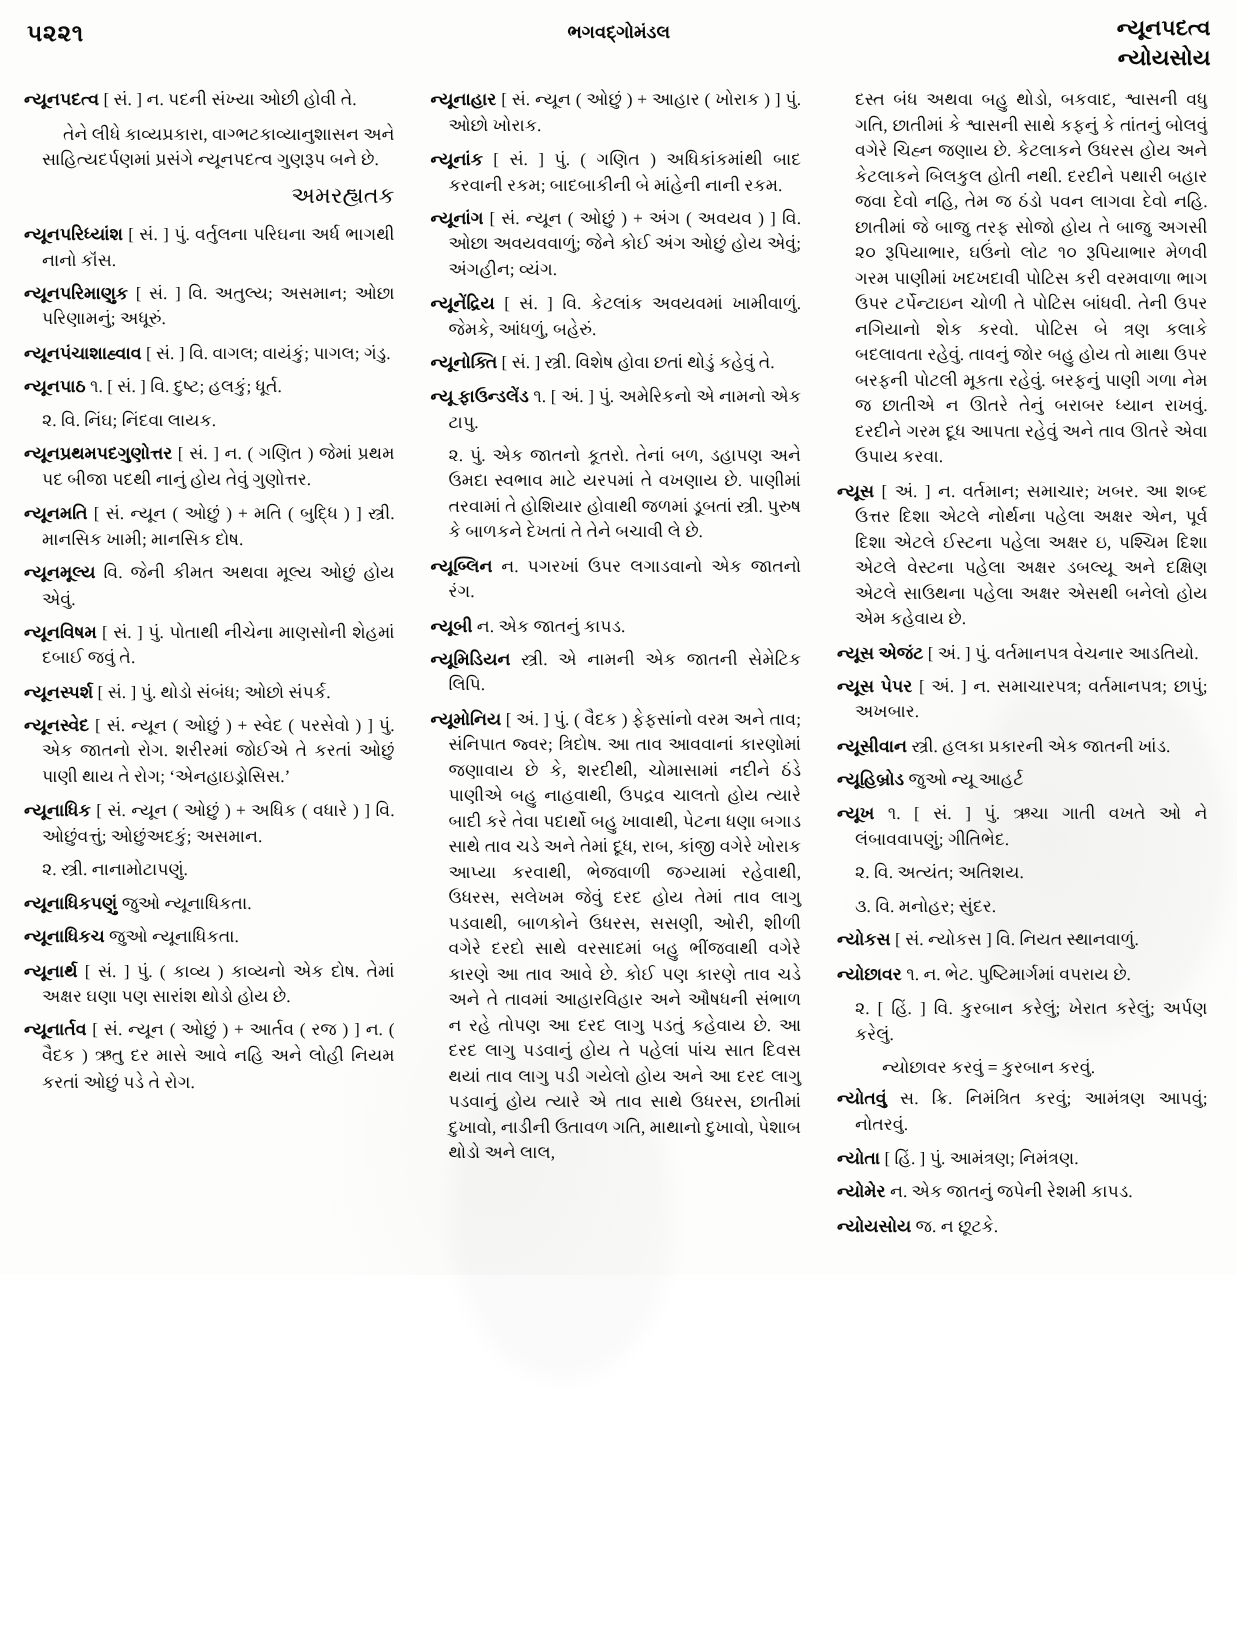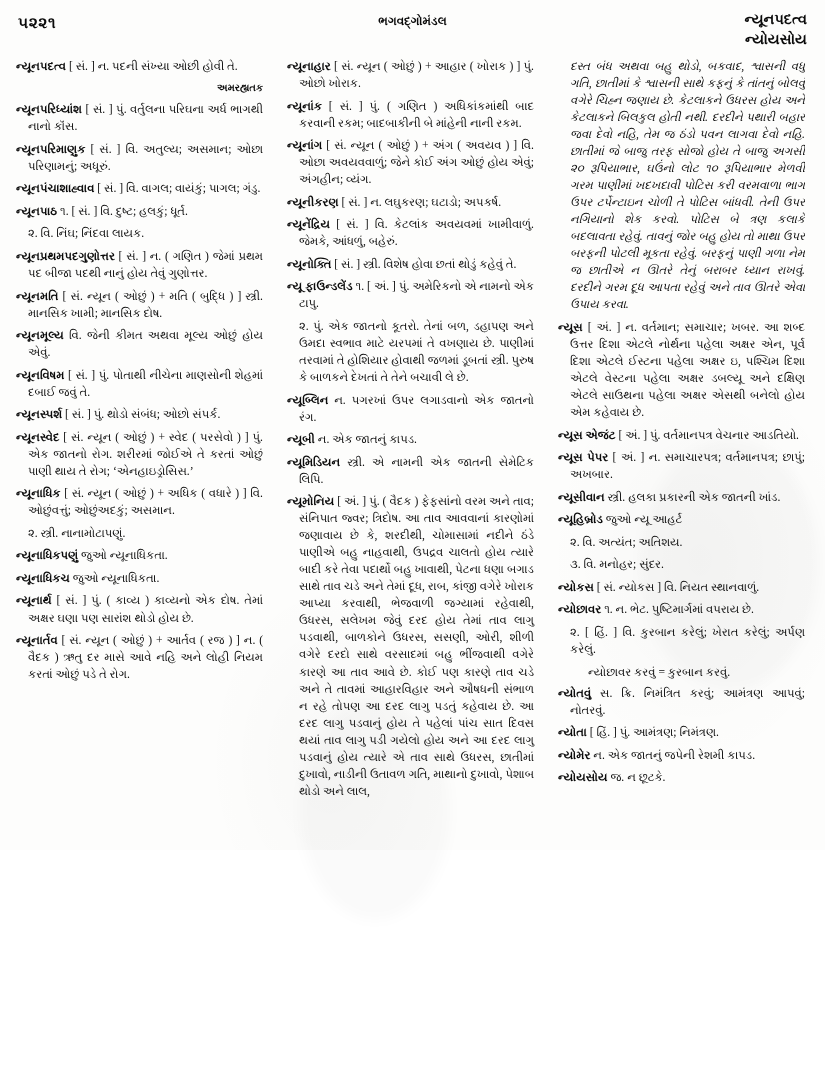--- a/index.html
+++ b/index.html
@@ -99,35 +99,34 @@
   }
   .note {
     display: block;
     text-indent: 14px;
     padding-left: 12px;
     margin: 3px 0 5px 0;
   }
   .cite {
     display: block;
     text-align: right;
-    font-weight: bold;
-    font-size: 10px;
+    font-weight: normal;
+    font-size: 15px;
     margin: 1px 0 6px 0;
   }
   .runon {
     display: block;
     text-indent: 18px;
     padding-left: 12px;
     margin: 3px 0 4px 0;
   }
   .para {
     margin: 0 0 5.5px 0;
     padding-left: 12px;
     text-indent: 0;
-    font-style: italic;
   }
 
   
   .scan-blob {
     position: absolute;
     border-radius: 50%;
     pointer-events: none;
     background: rgba(0,0,0,0.018);
     filter: blur(6px);
   }
@@ -145,20 +144,21 @@
     <div class="rh-title">ભગવદ્ગોમંડલ</div>
     <div class="rh-guides">
       <span>ન્યૂનપદત્વ</span>
       <span>ન્યોયસોય</span>
     </div>
   </div>
 
   <div class="columns">
     <div class="col col-1">
         <div class="entry"><span class="hw">ન્યૂનપદત્વ</span><span> [ સં. ]  ન.  પદની સંખ્યા ઓછી હોવી તે.</span></div>
+        <div class="note">તેને લીધે કાવ્યપ્રકારા, વાગ્ભટકાવ્યાનુશાસન અને સાહિત્યદર્પણમાં પ્રસંગે ન્યૂનપદત્વ ગુણરૂપ બને છે.</div>
         <div class="cite">અમરહ્યતક</div>
         <div class="entry"><span class="hw">ન્યૂનપરિધ્યાંશ</span><span> [ સં. ]  પું.  વર્તુલના પરિઘના અર્ધ ભાગથી નાનો કૉંસ.</span></div>
         <div class="entry"><span class="hw">ન્યૂનપરિમાણુક</span><span> [ સં. ]  વિ.  અતુલ્ય; અસમાન; ઓછા પરિણામનું; અધૂરું.</span></div>
         <div class="entry"><span class="hw">ન્યૂનપંચાશાહ્વાવ</span><span> [ સં. ]  વિ.  વાગલ; વાયંકું; પાગલ; ગંડુ.</span></div>
         <div class="entry"><span class="hw">ન્યૂનપાઠ</span><span> ૧. [ સં. ]  વિ.  દુષ્ટ; હલકું; ધૂર્ત.</span></div>
         <div class="entry cont">૨. વિ. નિંઘ; નિંદવા લાયક.</div>
         <div class="entry"><span class="hw">ન્યૂનપ્રથમપદગુણોત્તર</span><span> [ સં. ]  ન. ( ગણિત ) જેમાં પ્રથમ પદ બીજા પદથી નાનું હોય તેવું ગુણોત્તર.</span></div>
         <div class="entry"><span class="hw">ન્યૂનમતિ</span><span> [ સં. ન્યૂન ( ઓછું ) + મતિ ( બુદ્ધિ ) ] સ્ત્રી. માનસિક ખામી; માનસિક દોષ.</span></div>
         <div class="entry"><span class="hw">ન્યૂનમૂલ્ય</span><span> વિ. જેની કીમત અથવા મૂલ્ય ઓછું હોય એવું.</span></div>
         <div class="entry"><span class="hw">ન્યૂનવિષમ</span><span> [ સં. ]  પું.  પોતાથી નીચેના માણસોની શેહમાં દબાઈ જવું તે.</span></div>
@@ -168,37 +168,37 @@
         <div class="entry cont">૨. સ્ત્રી. નાનામોટાપણું.</div>
         <div class="entry"><span class="hw">ન્યૂનાધિકપણું</span><span> જુઓ ન્યૂનાધિકતા.</span></div>
         <div class="entry"><span class="hw">ન્યૂનાધિકચ</span><span> જુઓ ન્યૂનાધિકતા.</span></div>
         <div class="entry"><span class="hw">ન્યૂનાર્થ</span><span> [ સં. ]  પું.  ( કાવ્ય ) કાવ્યનો એક દોષ. તેમાં અક્ષર ઘણા પણ સારાંશ થોડો હોય છે.</span></div>
         <div class="entry"><span class="hw">ન્યૂનાર્તવ</span><span> [ સં. ન્યૂન ( ઓછું ) + આર્તવ ( રજ ) ]  ન. ( વૈદક ) ઋતુ દર માસે આવે નહિ અને લોહી નિયમ કરતાં ઓછું પડે તે રોગ.</span></div>
       </div>
     <div class="col col-2">
         <div class="entry"><span class="hw">ન્યૂનાહાર</span><span> [ સં. ન્યૂન ( ઓછું ) + આહાર ( ખોરાક ) ]  પું.  ઓછો ખોરાક.</span></div>
         <div class="entry"><span class="hw">ન્યૂનાંક</span><span> [ સં. ]  પું.  ( ગણિત ) અધિકાંકમાંથી બાદ કરવાની રકમ; બાદબાકીની બે માંહેની નાની રકમ.</span></div>
         <div class="entry"><span class="hw">ન્યૂનાંગ</span><span> [ સં. ન્યૂન ( ઓછું ) + અંગ ( અવયવ ) ]  વિ.  ઓછા અવયવવાળું; જેને કોઈ અંગ ઓછું હોય એવું; અંગહીન; વ્યંગ.</span></div>
-        <div class="entry"><span class="hw">ન્યૂનીકરણ</span><span> [ સં. ]  ન.  લઘુકરણ; ઘટાડો; અપકર્ષ.</span></div>
         <div class="entry"><span class="hw">ન્યૂનેંદ્રિય</span><span> [ સં. ]  વિ.  કેટલાંક અવયવમાં ખામીવાળું. જેમકે, આંધળું, બહેરું.</span></div>
         <div class="entry"><span class="hw">ન્યૂનોક્તિ</span><span> [ સં. ]  સ્ત્રી. વિશેષ હોવા છતાં થોડું કહેવું તે.</span></div>
         <div class="entry"><span class="hw">ન્યૂ ફાઉન્ડલેંડ</span><span> ૧. [ અં. ]  પું.  અમેરિકનો એ નામનો એક ટાપુ.</span></div>
         <div class="entry cont">૨. પું. એક જાતનો કૂતરો. તેનાં બળ, ડહાપણ અને ઉમદા સ્વભાવ માટે યરપમાં તે વખણાય છે. પાણીમાં તરવામાં તે હોશિયાર હોવાથી જળમાં ડૂબતાં સ્ત્રી. પુરુષ કે બાળકને દેખતાં તે તેને બચાવી લે છે.</div>
         <div class="entry"><span class="hw">ન્યૂબ્લિન</span><span> ન. પગરખાં ઉપર લગાડવાનો એક જાતનો રંગ.</span></div>
         <div class="entry"><span class="hw">ન્યૂબી</span><span> ન. એક જાતનું કાપડ.</span></div>
         <div class="entry"><span class="hw">ન્યૂમિડિયન</span><span> સ્ત્રી. એ નામની એક જાતની સેમેટિક લિપિ.</span></div>
         <div class="entry"><span class="hw">ન્યૂમોનિય</span><span> [ અં. ]  પું.  ( વૈદક ) ફેફસાંનો વરમ અને તાવ; સંનિપાત જ્વર; ત્રિદોષ. આ તાવ આવવાનાં કારણોમાં જણાવાય છે કે, શરદીથી, ચોમાસામાં નદીને ઠંડે પાણીએ બહુ નાહવાથી, ઉપદ્રવ ચાલતો હોય ત્યારે બાદી કરે તેવા પદાર્થો બહુ ખાવાથી, પેટના ધણા બગાડ સાથે તાવ ચડે અને તેમાં દૂધ, રાબ, કાંજી વગેરે ખોરાક આપ્યા કરવાથી, ભેજવાળી જગ્યામાં રહેવાથી, ઉધરસ, સલેખમ જેવું દરદ હોય તેમાં તાવ લાગુ પડવાથી, બાળકોને ઉધરસ, સસણી, ઓરી, શીળી વગેરે દરદો સાથે વરસાદમાં બહુ ભીંજવાથી વગેરે કારણે આ તાવ આવે છે. કોઈ પણ કારણે તાવ ચડે અને તે તાવમાં આહારવિહાર અને ઔષધની સંભાળ ન રહે તોપણ આ દરદ લાગુ પડતું કહેવાય છે. આ દરદ લાગુ પડવાનું હોય તે પહેલાં પાંચ સાત દિવસ થયાં તાવ લાગુ પડી ગયેલો હોય અને આ દરદ લાગુ પડવાનું હોય ત્યારે એ તાવ સાથે ઉધરસ, છાતીમાં દુખાવો, નાડીની ઉતાવળ ગતિ, માથાનો દુખાવો, પેશાબ થોડો અને લાલ,</span></div>
       </div>
     <div class="col col-3">
         <div class="para">દસ્ત બંધ અથવા બહુ થોડો, બકવાદ, શ્વાસની વધુ ગતિ, છાતીમાં કે શ્વાસની સાથે કફનું કે તાંતનું બોલવું વગેરે ચિહ્ન જણાય છે. કેટલાકને ઉધરસ હોય અને કેટલાકને બિલકુલ હોતી નથી. દરદીને પથારી બહાર જવા દેવો નહિ, તેમ જ ઠંડો પવન લાગવા દેવો નહિ. છાતીમાં જે બાજુ તરફ સોજો હોય તે બાજુ અગસી ૨૦ રૂપિયાભાર, ઘઉંનો લોટ ૧૦ રૂપિયાભાર મેળવી ગરમ પાણીમાં ખદખદાવી પોટિસ કરી વરમવાળા ભાગ ઉપર ટર્પેન્ટાઇન ચોળી તે પોટિસ બાંધવી. તેની ઉપર નગિયાનો શેક કરવો. પોટિસ બે ત્રણ કલાકે બદલાવતા રહેવું. તાવનું જોર બહુ હોય તો માથા ઉપર બરફની પોટલી મૂકતા રહેવું. બરફનું પાણી ગળા નેમ જ છાતીએ ન ઊતરે તેનું બરાબર ધ્યાન રાખવું. દરદીને ગરમ દૂધ આપતા રહેવું અને તાવ ઊતરે એવા ઉપાય કરવા.</div>
         <div class="entry"><span class="hw">ન્યૂસ</span><span> [ અં. ]  ન. વર્તમાન;  સમાચાર;  ખબર. આ શબ્દ ઉત્તર દિશા એટલે નોર્થના પહેલા અક્ષર એન, પૂર્વ દિશા એટલે ઈસ્ટના પહેલા અક્ષર ઇ, પશ્ચિમ દિશા એટલે વેસ્ટના પહેલા અક્ષર ડબલ્યૂ અને દક્ષિણ એટલે સાઉથના પહેલા અક્ષર એસથી બનેલો હોય એમ કહેવાય છે.</span></div>
         <div class="entry"><span class="hw">ન્યૂસ એજંટ</span><span> [ અં. ]  પું.  વર્તમાનપત્ર વેચનાર આડતિયો.</span></div>
         <div class="entry"><span class="hw">ન્યૂસ પેપર</span><span> [ અં. ]  ન. સમાચારપત્ર; વર્તમાનપત્ર; છાપું; અખબાર.</span></div>
         <div class="entry"><span class="hw">ન્યૂસીવાન</span><span> સ્ત્રી. હલકા પ્રકારની  એક  જાતની ખાંડ.</span></div>
         <div class="entry"><span class="hw">ન્યૂહિબ્રોડ</span><span> જુઓ ન્યૂ આહર્ટ</span></div>
+        <div class="entry"><span class="hw">ન્યૂખ</span><span> ૧. [ સં. ]  પું.  ઋચા ગાતી વખતે ઓ ને લંબાવવાપણું; ગીતિભેદ.</span></div>
         <div class="entry cont">૨. વિ. અત્યંત; અતિશય.</div>
         <div class="entry cont">૩. વિ. મનોહર; સુંદર.</div>
         <div class="entry"><span class="hw">ન્યોકસ</span><span> [ સં. ન્યોકસ ]  વિ. નિયત સ્થાનવાળું.</span></div>
         <div class="entry"><span class="hw">ન્યોછાવર</span><span> ૧. ન. ભેટ. પુષ્ટિમાર્ગમાં વપરાય છે.</span></div>
         <div class="entry cont">૨. [ હિં. ] વિ. કુરબાન કરેલું; ખેરાત કરેલું; અર્પણ કરેલું.</div>
         <div class="runon">ન્યોછાવર કરવું = કુરબાન કરવું.</div>
         <div class="entry"><span class="hw">ન્યોતવું</span><span> સ. ક્રિ. નિમંત્રિત કરવું;  આમંત્રણ આપવું; નોતરવું.</span></div>
         <div class="entry"><span class="hw">ન્યોતા</span><span> [ હિં. ]  પું.  આમંત્રણ; નિમંત્રણ.</span></div>
         <div class="entry"><span class="hw">ન્યોમેર</span><span> ન. એક જાતનું જપેની રેશમી કાપડ.</span></div>
         <div class="entry"><span class="hw">ન્યોયસોય</span><span> જ. ન છૂટકે.</span></div>

